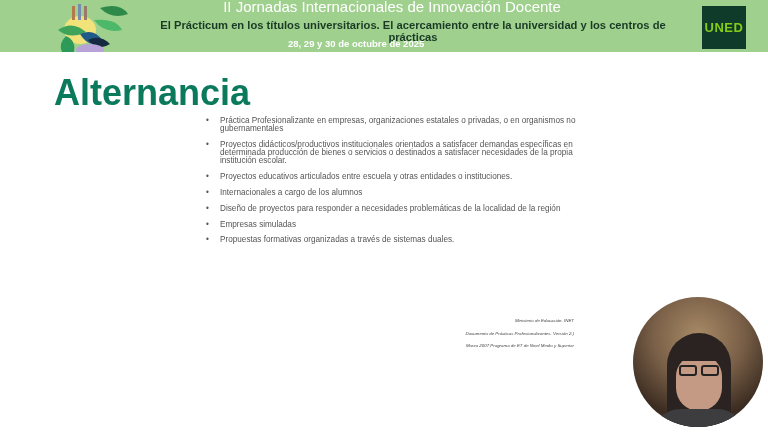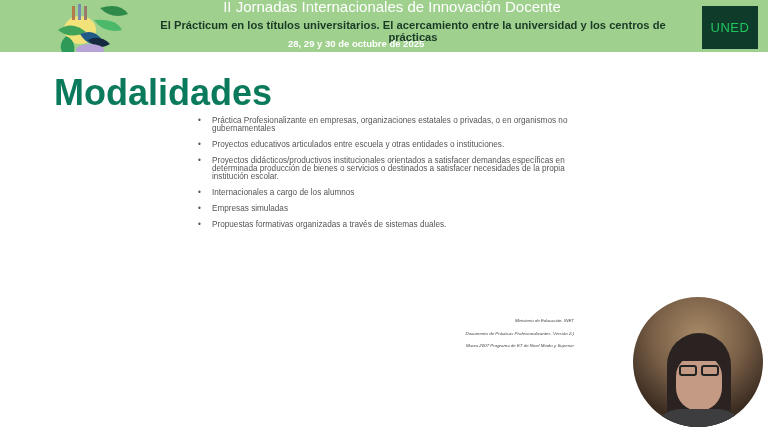--- a/index.html
+++ b/index.html
@@ -2,23 +2,23 @@
 <html><head>
 <meta charset="utf-8">
 <style>
   html, body { margin:0; padding:0; }
   body { width:768px; height:432px; overflow:hidden; background:#ffffff; position:relative; font-family:"Liberation Sans", sans-serif; }
   .banner { position:absolute; left:0; top:0; width:768px; height:52px; background:#9fd08e; }
   .banner-art { position:absolute; left:50px; top:0; width:82px; height:52px; }
   .b-title { position:absolute; left:222px; top:-2px; width:340px; text-align:center; color:#ffffff; font-size:15px; }
   .b-sub { position:absolute; left:158px; top:19px; width:510px; text-align:center; color:#1a3a26; font-size:11.2px; font-weight:bold; }
   .b-date { position:absolute; left:288px; top:38px; width:180px; text-align:left; color:#ffffff; font-size:9.5px; font-weight:bold; }
-  .logo { position:absolute; left:702px; top:6px; width:56px; height:43px; background:#0e3b2a; color:#22c55e; font-weight:normal; font-size:13px; display:flex; align-items:center; justify-content:center; letter-spacing:0.5px; }
+  .logo { position:absolute; left:702px; top:6px; width:44px; height:43px; background:#0e3b2a; color:#84cc16; font-weight:bold; font-size:13px; display:flex; align-items:center; justify-content:center; letter-spacing:0.5px; }
   .title { position:absolute; left:54px; top:72px; font-size:36px; font-weight:bold; color:#0b7a5c; margin:0; }
-  ul.items { position:absolute; left:196px; top:117px; width:390px; margin:0; padding:0; list-style:none; }
+  ul.items { position:absolute; left:204px; top:117px; width:390px; margin:0; padding:0; list-style:none; }
   ul.items li { position:relative; padding-left:16px; font-size:8.2px; line-height:8.2px; color:#555; margin-bottom:7.6px; }
   ul.items li::before { content:"•"; position:absolute; left:2px; top:0; color:#555; }
   .refs { position:absolute; left:420px; top:318px; width:154px; text-align:right; font-size:4.4px; font-style:italic; color:#444; }
   .refs div { margin-bottom:7.6px; }
   .webcam { position:absolute; left:633px; top:297px; width:130px; height:130px; border-radius:50%; overflow:hidden;
     background: radial-gradient(circle at 50% 30%, #a88a66 0%, #7a6048 40%, #3a2b20 75%, #5a4636 100%); }
   .hair { position:absolute; left:34px; top:36px; width:64px; height:94px; background:#2b2321; border-radius:32px 32px 6px 6px; }
   .face { position:absolute; left:43px; top:58px; width:46px; height:56px; background:#c49a84; border-radius:22px 22px 24px 24px; }
   .bangs { position:absolute; left:40px; top:40px; width:52px; height:24px; background:#2b2321; border-radius:26px 26px 4px 4px; }
   .glasses { position:absolute; left:44px; top:68px; width:44px; height:12px; }
@@ -41,27 +41,28 @@
     <rect x="22" y="6" width="3" height="14" fill="#b57a4a"></rect>
     <rect x="28" y="4" width="3" height="16" fill="#7a8ab0"></rect>
     <rect x="34" y="6" width="3" height="14" fill="#9a7a6a"></rect>
   </svg>
   <div class="b-title">II Jornadas Internacionales de Innovación Docente</div>
   <div class="b-sub">El Prácticum en los títulos universitarios. El acercamiento entre la universidad y los centros de prácticas</div>
   <div class="b-date">28, 29 y 30 de octubre de 2025</div>
   <div class="logo">UNED</div>
 </div>
 
-<h1 class="title">Modalidades</h1>
+<h1 class="title">Alternancia</h1>
 
 <ul class="items">
   <li>Práctica Profesionalizante en empresas, organizaciones estatales o privadas, o en organismos no gubernamentales</li>
+  <li>Proyectos didácticos/productivos institucionales orientados a satisfacer demandas específicas en determinada producción de bienes o servicios o destinados a satisfacer necesidades de la propia institución escolar.</li>
   <li>Proyectos educativos articulados  entre escuela y otras entidades o instituciones.</li>
-  <li>Proyectos didácticos/productivos institucionales orientados a satisfacer demandas específicas en determinada producción de bienes o servicios o destinados a satisfacer necesidades de la propia institución escolar.</li>
   <li>Internacionales a cargo de los alumnos</li>
+  <li>Diseño de proyectos  para responder a necesidades problemáticas de la localidad de la región</li>
   <li>Empresas simuladas</li>
   <li>Propuestas formativas organizadas a través de sistemas duales.</li>
 </ul>
 
 <div class="refs">
   <div>Ministerio de Educación. INET</div>
   <div>Documento de Prácticas Profesionalizantes. Versión 2.)</div>
   <div>Marzo 2007 Programa de ET de Nivel Medio y Superior</div>
 </div>
 

